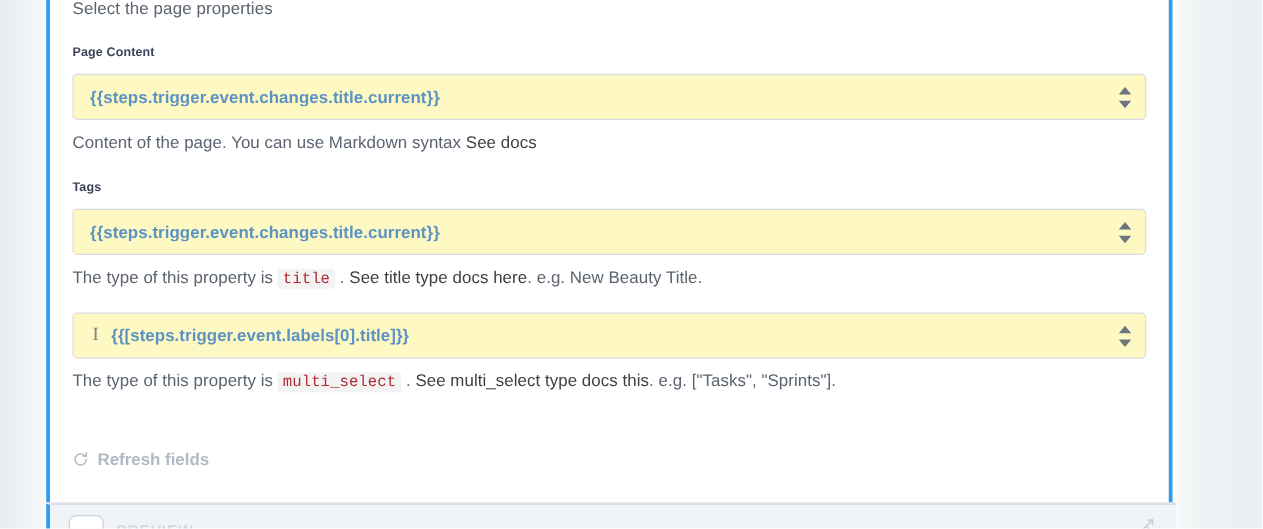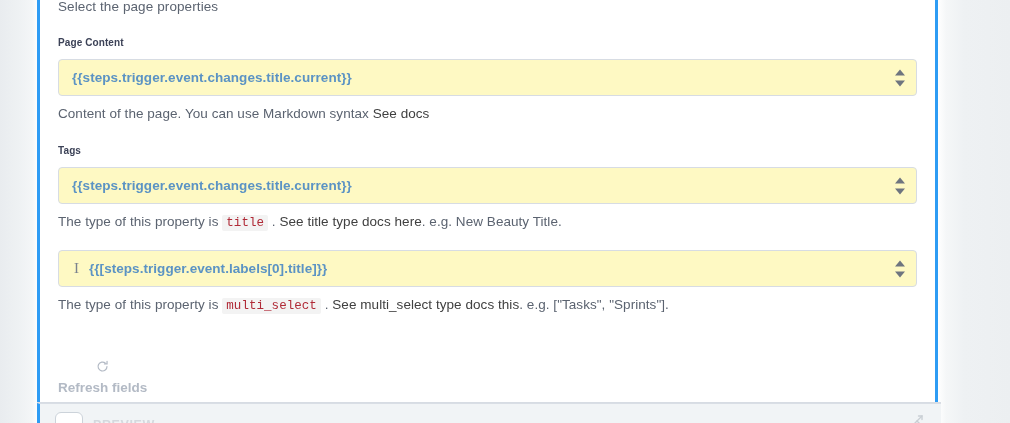--- a/index.html
+++ b/index.html
@@ -150,21 +150,20 @@
     position: absolute;
     left: 18px;
     display: flex;
     align-items: center;
     gap: 7px;
     color: #b3bac5;
     font-size: 13.5px;
     font-weight: bold;
     cursor: pointer;
     user-select: none;
-    flex-direction: column;
   }
   .refresh-icon {
     display: inline-block;
     width: 13px; height: 13px;
     flex: none;
   }
 
   
   .card-bottom-rule {
     position: absolute;

